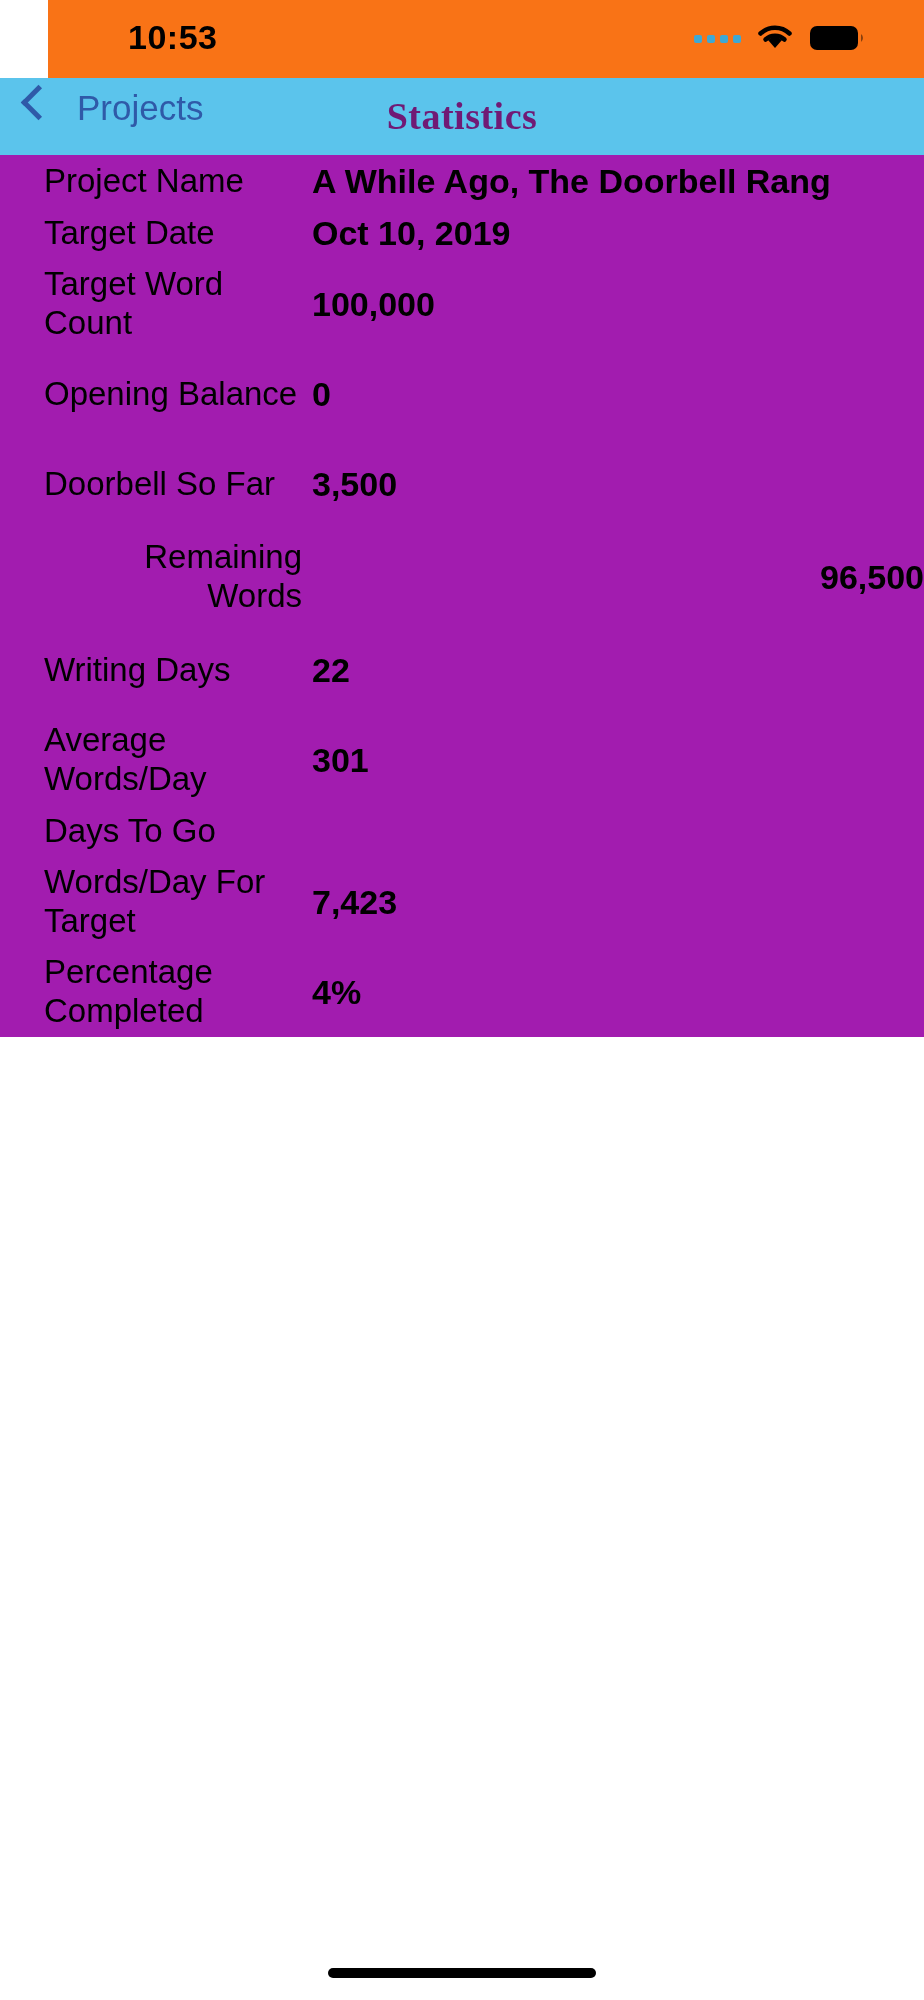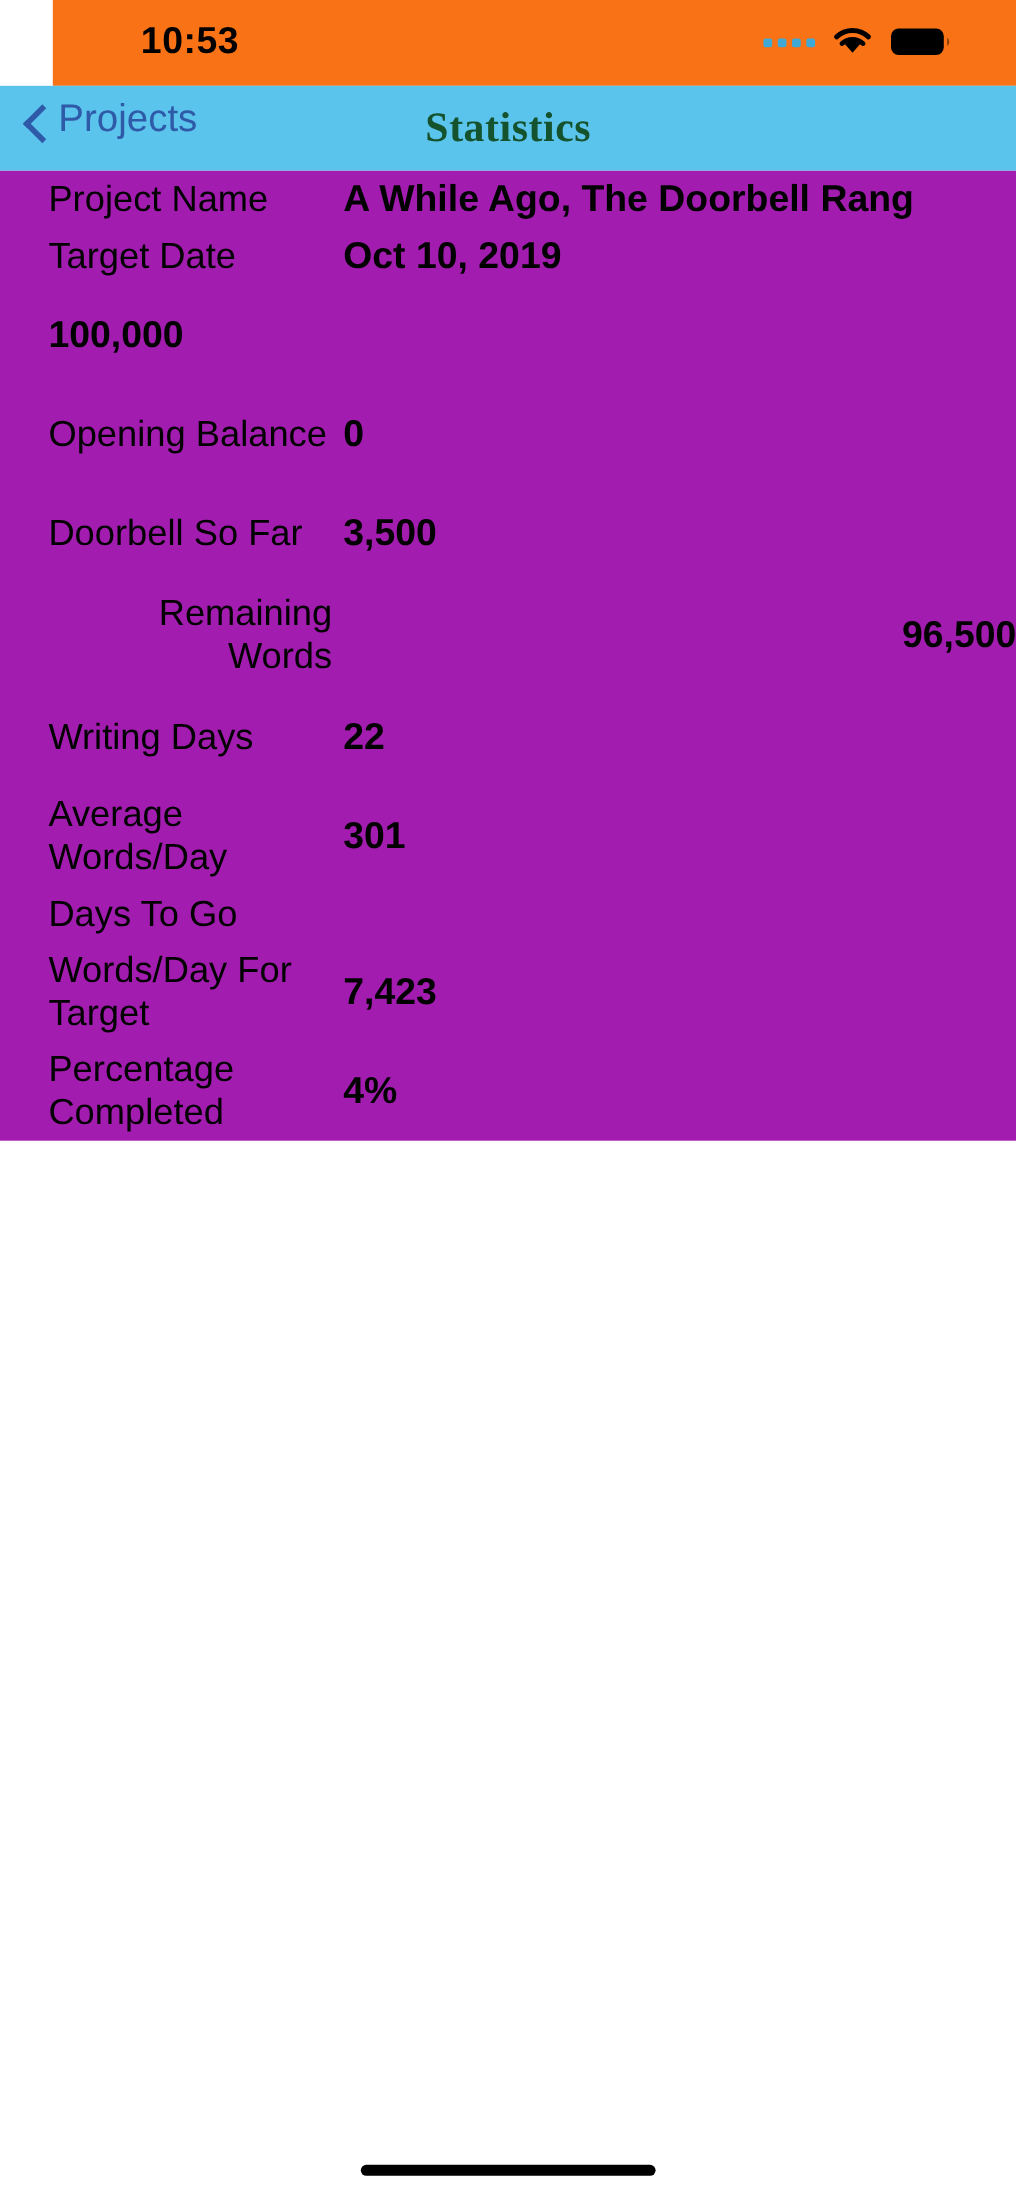--- a/index.html
+++ b/index.html
@@ -59,22 +59,22 @@
   .nav-bar {
     position: relative;
     height: 77px;
     background: #5BC4EC;
   }
   .nav-back {
     position: absolute;
     left: 22px;
     top: 12px;
     display: flex;
-    align-items: flex-end;
-    gap: 0;
+    align-items: flex-start;
+    gap: 24px;
     cursor: pointer;
   }
   .nav-back .chev {
     display: block;
     width: 20px;
     height: 20px;
     border-left: 5px solid #2F5AA8;
     border-bottom: 5px solid #2F5AA8;
     transform: rotate(45deg);
     margin-right: 2px;
@@ -86,21 +86,21 @@
     line-height: 1;
   }
   .nav-title {
     position: absolute;
     left: 0; right: 0;
     top: 16px;
     text-align: center;
     font-family: "Liberation Serif", serif;
     font-weight: bold;
     font-size: 38px;
-    color: #14532d;
+    color: #701a75;
     letter-spacing: 0.5px;
   }
 
   
   .content {
     padding: 0;
     background: #a21caf;
   }
   .stat-row {
     display: flex;
@@ -183,20 +183,21 @@
     <div class="stat-label">Project Name</div>
     <div class="stat-value">A While Ago, The Doorbell Rang</div>
   </div>
 
   <div class="stat-row h1">
     <div class="stat-label">Target Date</div>
     <div class="stat-value">Oct 10, 2019</div>
   </div>
 
   <div class="stat-row h2">
+    <div class="stat-label">Target Word Count</div>
     <div class="stat-value">100,000</div>
   </div>
 
   <div class="stat-row h2">
     <div class="stat-label">Opening Balance</div>
     <div class="stat-value">0</div>
   </div>
 
   <div class="stat-row h2">
     <div class="stat-label">Doorbell So Far</div>

